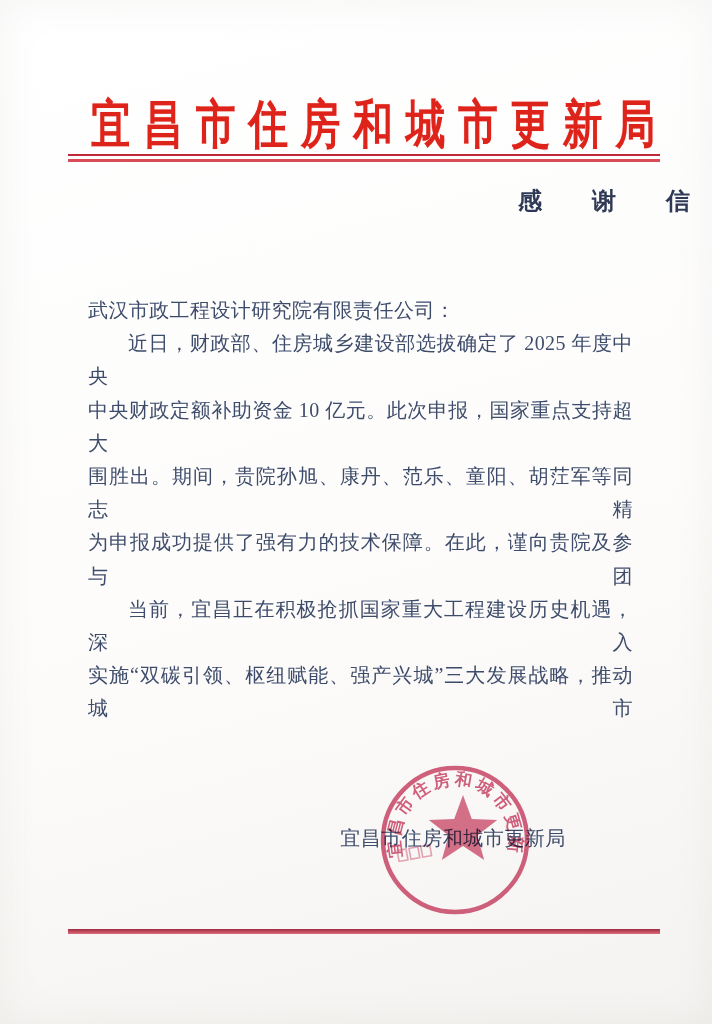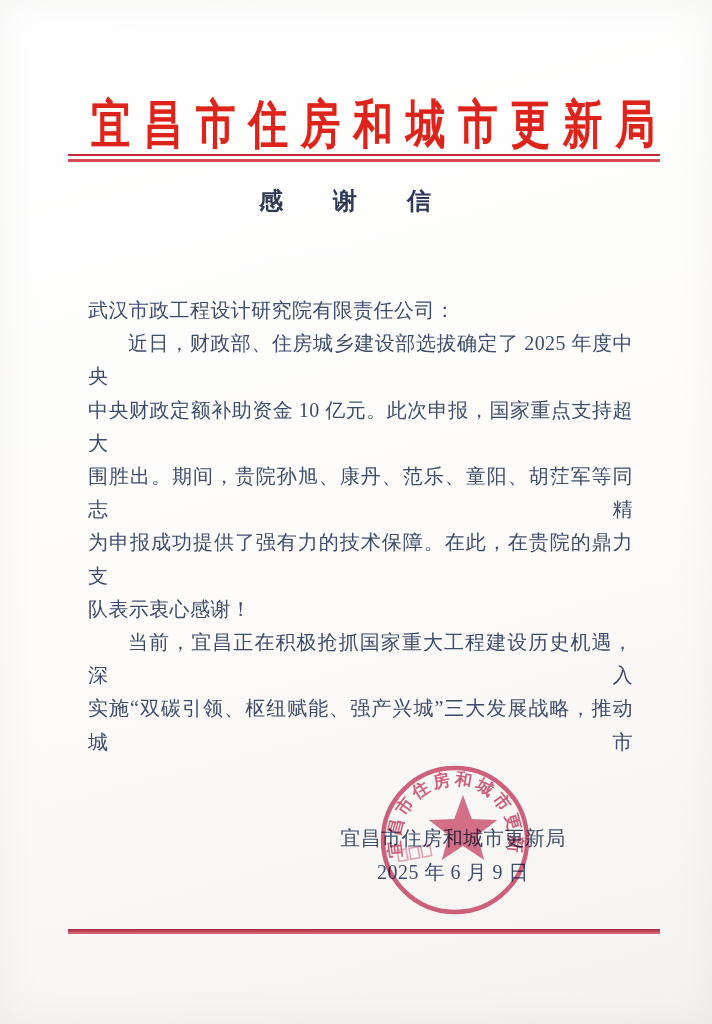--- a/index.html
+++ b/index.html
@@ -28,21 +28,21 @@
   }
   .rule-double{
     position:absolute;top:154px;left:68px;width:592px;height:8px;
     border-top:2.5px solid #c22838;
     border-bottom:3px solid #d84b57;
     box-sizing:border-box;
   }
   
   .title{
     position:absolute;top:185px;left:0;width:712px;box-sizing:border-box;
-    text-align:center;
+    text-align:right;
     font-size:24px;font-weight:700;letter-spacing:22px;
     color:#2e3a55;
   }
   
   .body{
     position:absolute;top:246px;left:88px;width:545px;
     font-size:20px;line-height:33.2px;color:#3e4c6b;
     letter-spacing:.4px;
   }
   .salutation{text-align:left;margin-top:48px;}
@@ -83,30 +83,28 @@
   <div class="rule-double"></div>
 
   <div class="title">感 谢 信</div>
 
   <div class="body">
     <div class="salutation">武汉市政工程设计研究院有限责任公司：</div>
     <div>
         <div class="pline first">近日，财政部、住房城乡建设部选拔确定了 2025 年度中央</div>
         <div class="pline">中央财政定额补助资金 10 亿元。此次申报，国家重点支持超大</div>
         <div class="pline">围胜出。期间，贵院孙旭、康丹、范乐、童阳、胡茳军等同志精</div>
-        <div class="pline">为申报成功提供了强有力的技术保障。在此，在贵院的鼎力支</div>
-        <div class="pline plast">队表示衷心感谢！</div>
+        <div class="pline">为申报成功提供了强有力的技术保障。在此，谨向贵院及参与团</div>
         <div class="pline first">当前，宜昌正在积极抢抓国家重大工程建设历史机遇，深入</div>
         <div class="pline">实施“双碳引领、枢纽赋能、强产兴城”三大发展战略，推动城市</div>
       </div>
   </div>
 
   <div class="sign-block">
     <div>宜昌市住房和城市更新局</div>
-    <div>2025 年 6 月 9 日</div>
   </div>
 
   <svg class="seal" viewBox="0 0 172 172" xmlns="http://www.w3.org/2000/svg">
     <circle cx="85" cy="84" r="72" fill="none" stroke="#ca3f63" stroke-width="4.5"></circle>
     <path fill="#ca3f63" opacity=".9" transform="translate(93,75)" d="M0,-36 L8.8,-12.1 L34.2,-11.1 L14.3,4.6 L21.2,29.1 L0,15 L-21.2,29.1 L-14.3,4.6 L-34.2,-11.1 L-8.8,-12.1 Z"></path>
     <g stroke="#ca3f63" stroke-width="1.6" fill="none" opacity=".55" transform="rotate(-10 42 98)">
       <rect x="28" y="92" width="9" height="11"></rect>
       <rect x="40" y="92" width="9" height="11"></rect>
       <rect x="52" y="92" width="9" height="11"></rect>
     </g>

